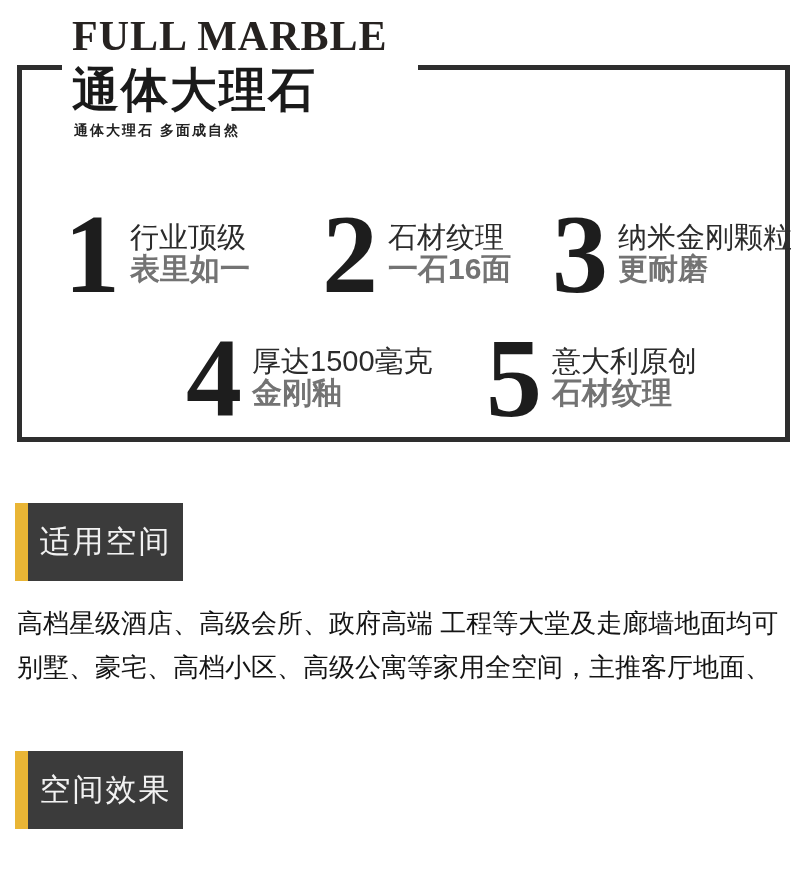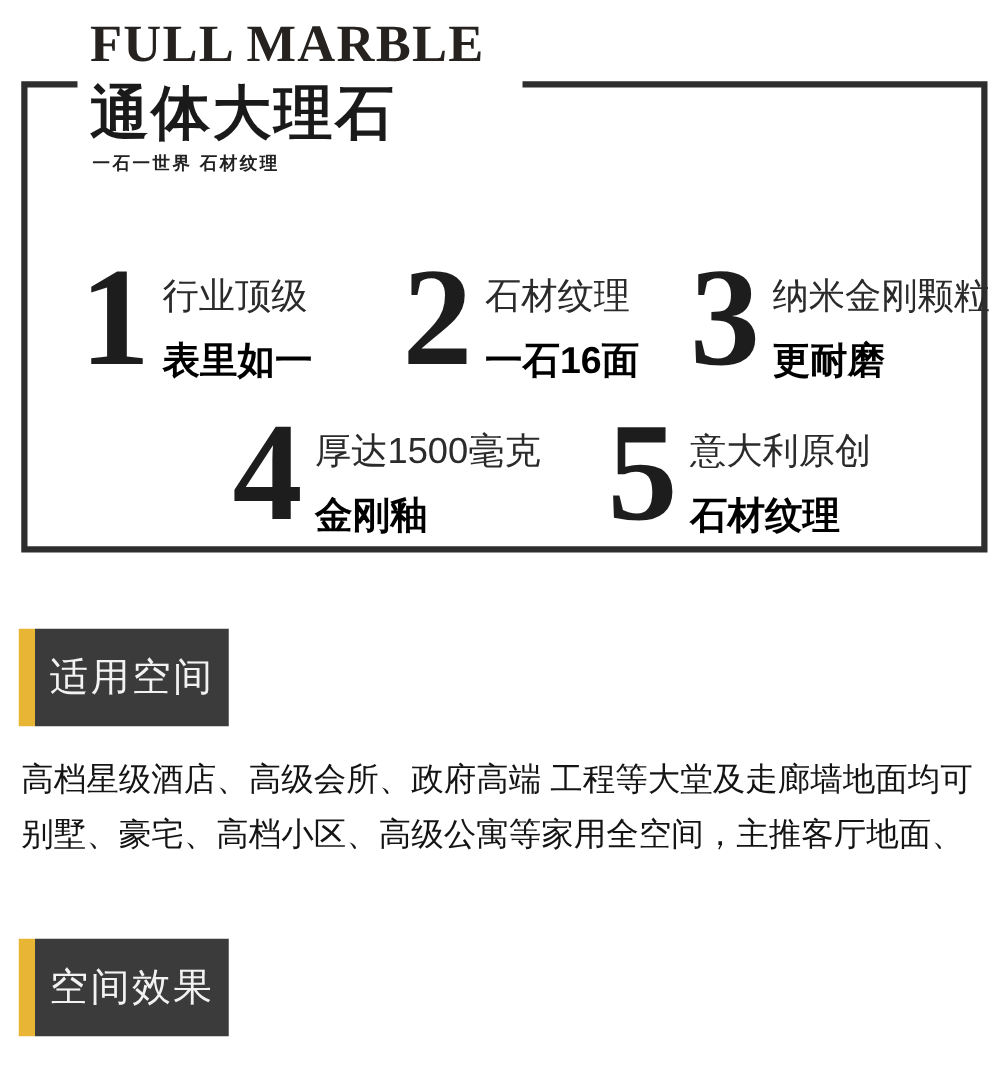--- a/index.html
+++ b/index.html
@@ -36,21 +36,21 @@
     color:#222; margin:6px 0 0 12px; white-space:nowrap;
   }
   
   .feature { position:absolute; display:flex; z-index:2; }
   .num {
     font-family:"Liberation Serif","DejaVu Serif",serif; font-weight:bold;
     font-size:112px; line-height:83px; color:#1d1d1d;
   }
   .ftext { display:flex; flex-direction:column; margin-left:10px; padding-top:8px; }
   .fl1 { font-size:29px; line-height:32px; color:#2b2b2b; white-space:nowrap; }
-  .fl2 { font-size:30px; line-height:32px; font-weight:bold; color:#000000; margin-top:20px; white-space:nowrap; }
+  .fl2 { font-size:30px; line-height:32px; font-weight:bold; color:#737373; margin-top:0; white-space:nowrap; }
   .f1 { left:64px;  top:213px; }
   .f2 { left:322px; top:213px; }
   .f3 { left:552px; top:213px; }
   .f4 { left:186px; top:337px; }
   .f5 { left:486px; top:337px; }
   
   .section-label { position:absolute; left:15px; display:flex; height:78px; }
   .accent { width:13px; background:var(--accent-yellow,#e9b535); }
   .label-box {
     width:155px; background:var(--label-bg,#3b3b3b); color:var(--label-text,#f2f2f2);
@@ -66,21 +66,21 @@
 </head>
 <body>
 
 <div class="page">
 
   <div class="frame"></div>
 
   <header class="title-block">
     <div class="title-en">FULL MARBLE</div>
     <div class="title-cn">通体大理石</div>
-    <div class="tagline">一石一世界 石材纹理</div>
+    <div class="tagline">通体大理石 多面成自然</div>
   </header>
 
   <div class="feature f1">
     <span class="num">1</span>
     <span class="ftext">
       <span class="fl1">行业顶级</span>
       <span class="fl2">表里如一</span>
     </span>
   </div>
 

